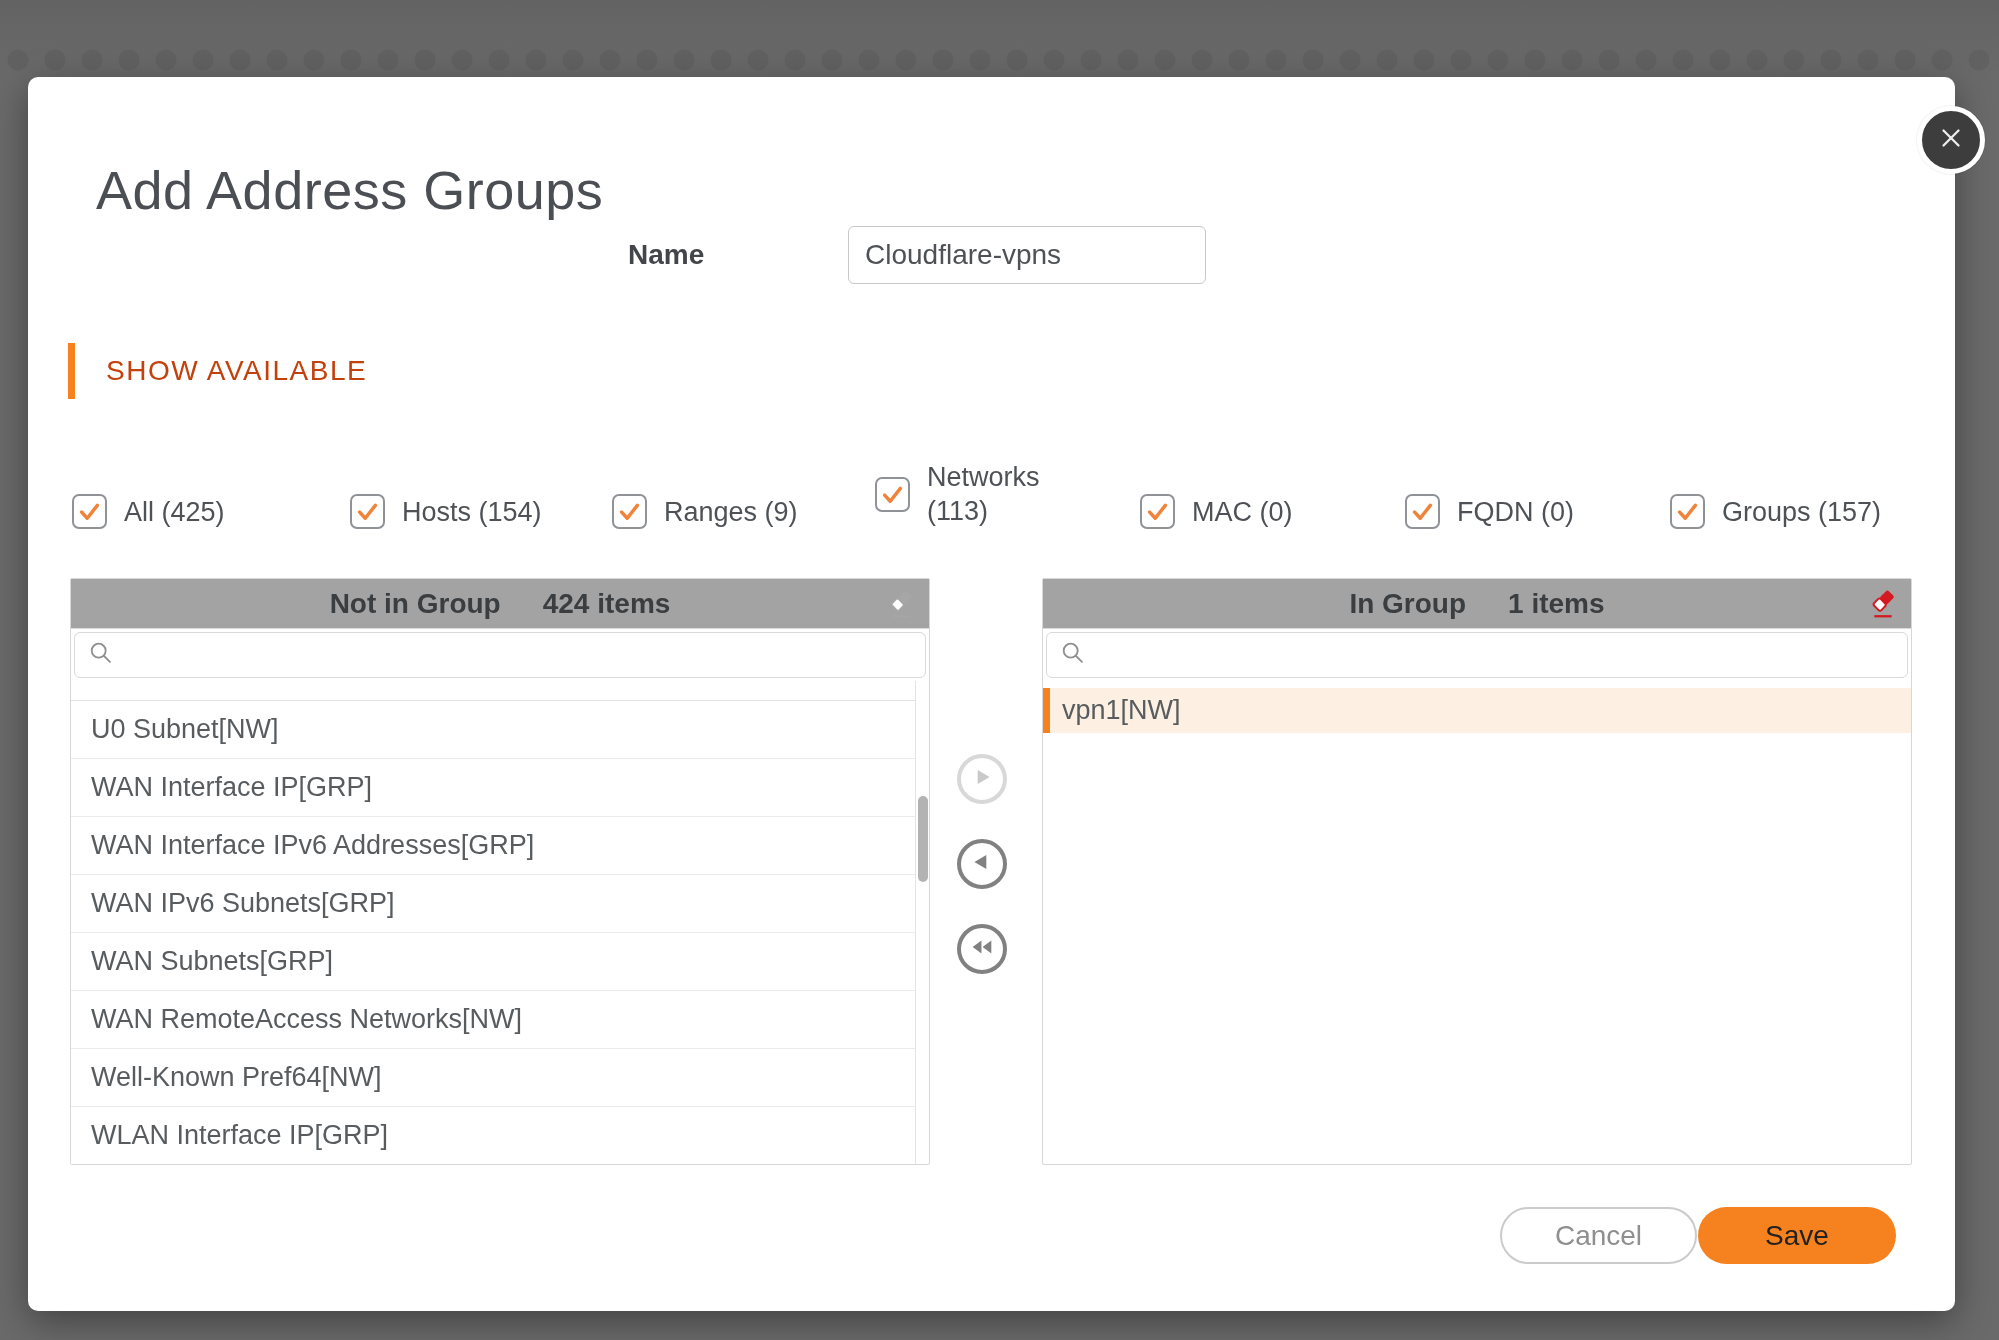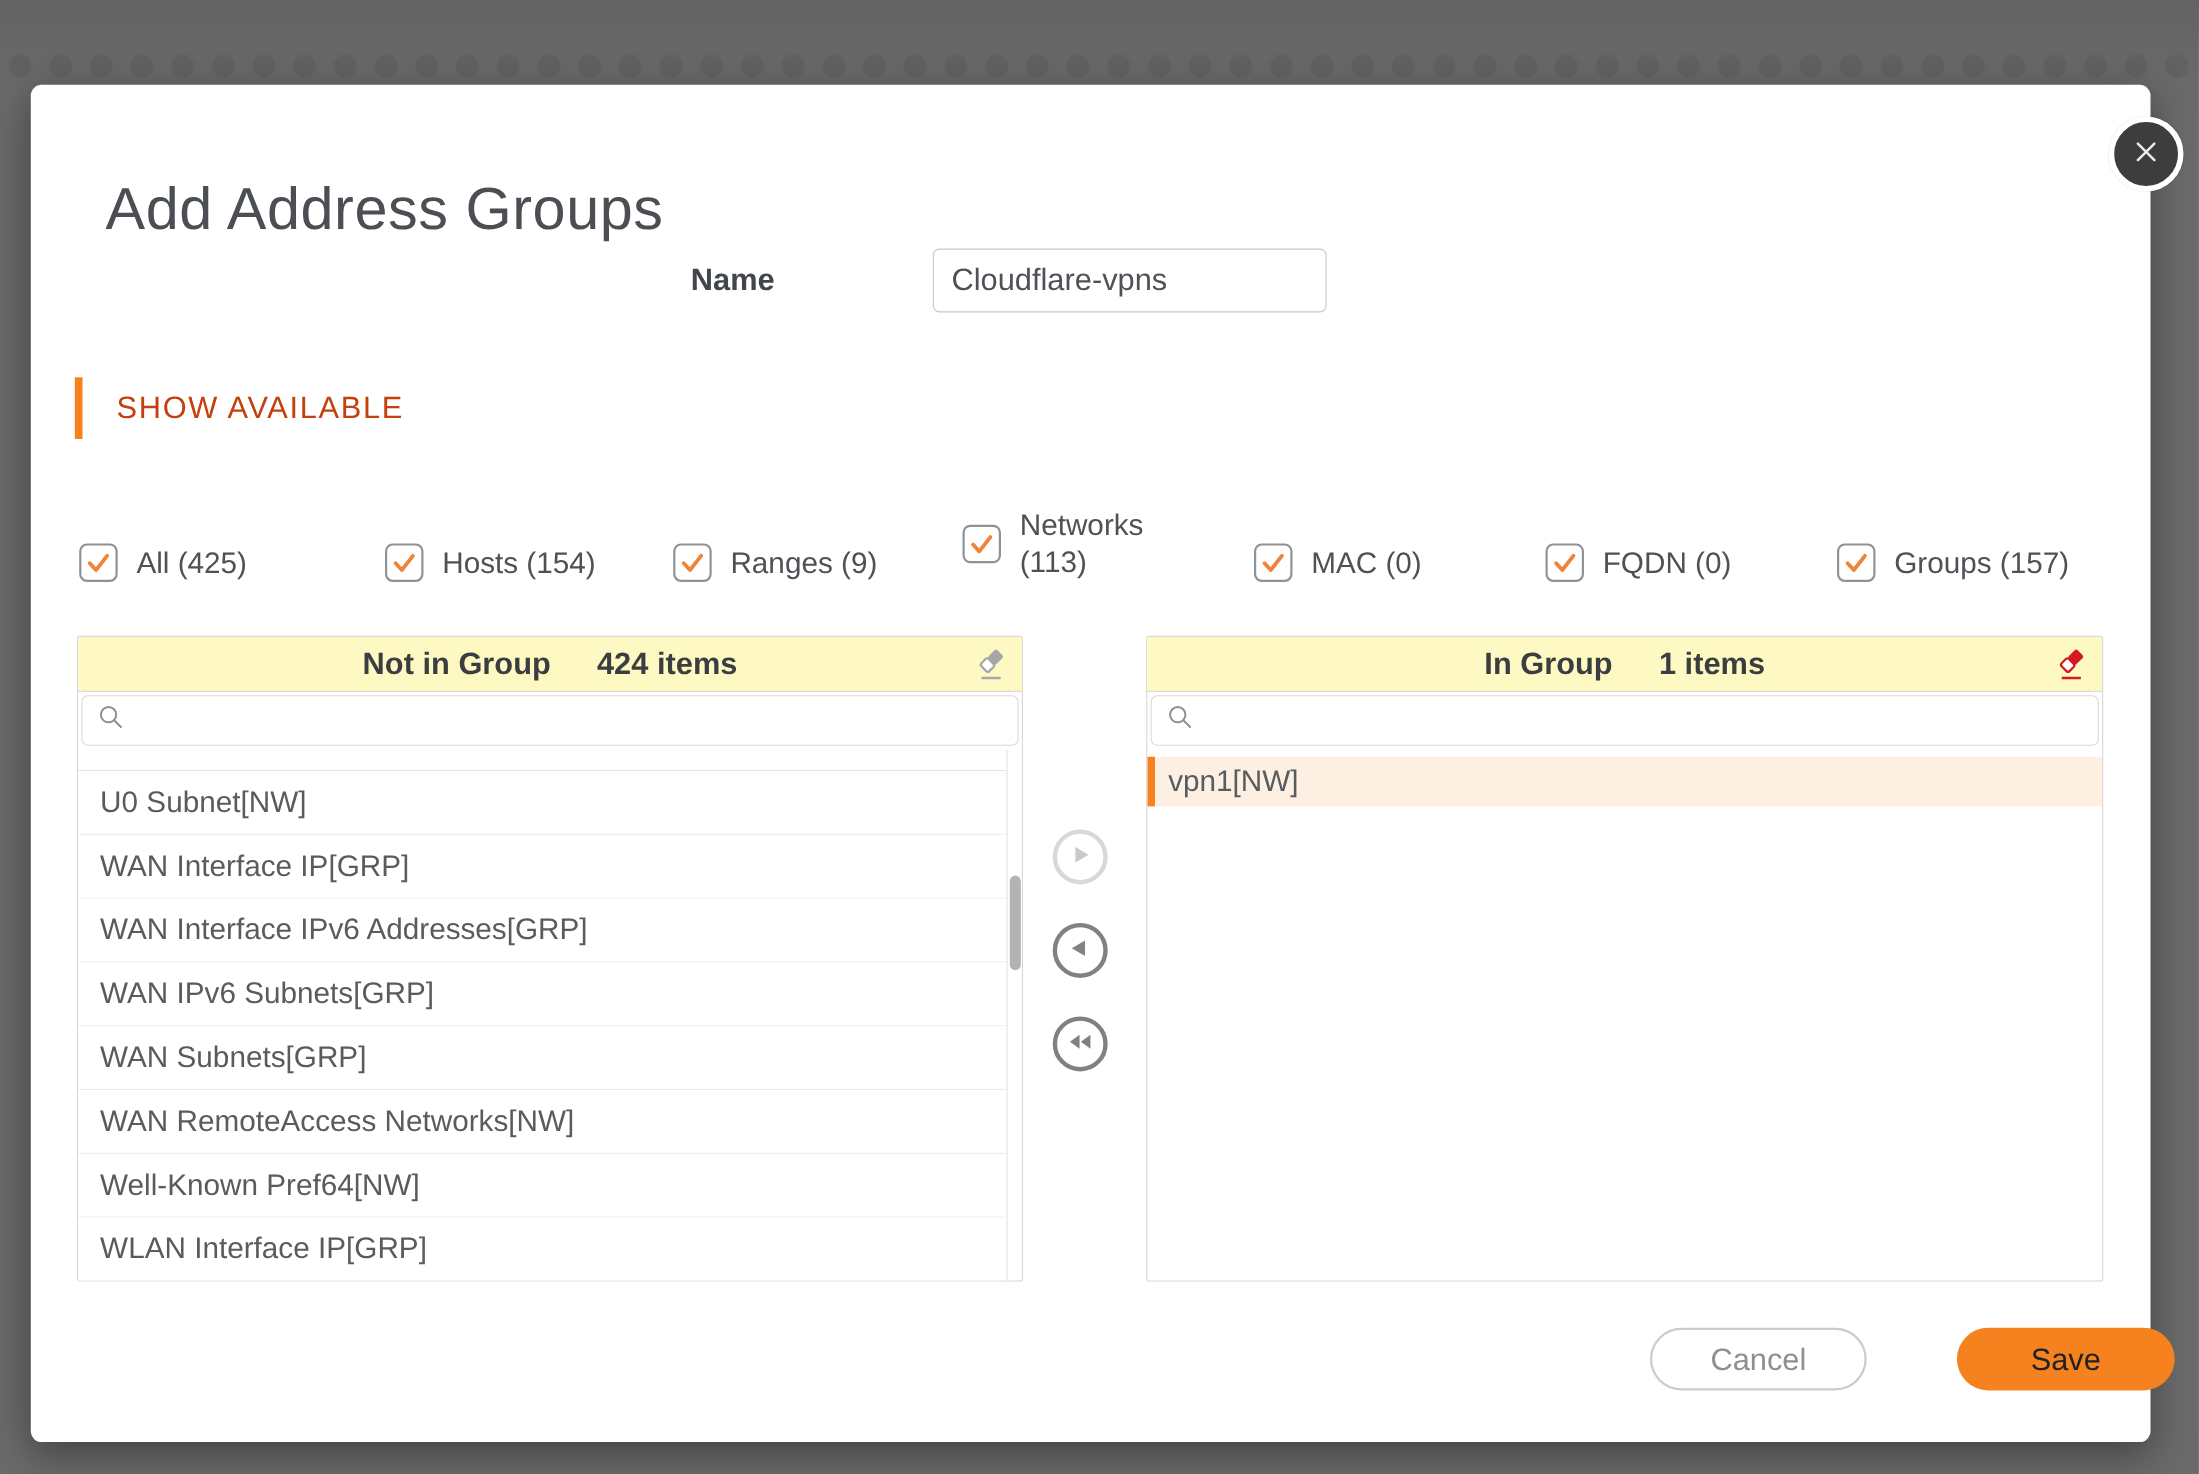--- a/index.html
+++ b/index.html
@@ -63,21 +63,21 @@
   .filter-label { font-size:27px; color:#4e5256; line-height:34px; white-space:nowrap; }
 
   .panel {
     position:absolute; top:501px; height:587px; background:#fff;
     border:1px solid #d7d7d7; border-radius:2px;
   }
   .panel-left  { left:42px;  width:860px; }
   .panel-right { left:1014px; width:870px; }
 
   .panel-header {
-    position:relative; height:50px; background:#fef9c3; border-bottom:1px solid #dadada;
+    position:relative; height:50px; background:#a3a3a3; border-bottom:1px solid #dadada;
     display:flex; align-items:center; justify-content:center; gap:42px;
   }
   .panel-title, .panel-count { font-size:28px; font-weight:bold; color:#3b3e41; }
   .eraser-btn { position:absolute; right:12px; top:9px; width:32px; height:32px; cursor:pointer; }
   .eraser-gray { color:#a6a6a6; }
   .eraser-red  { color:#d51920; }
 
   .search-box {
     margin:3px; height:46px; border:1px solid #d9d9d9; border-radius:6px;
     display:flex; align-items:center; padding-left:13px; background:#fff;
@@ -119,21 +119,21 @@
   .btn-move-right { top:677px; }
   .btn-move-left  { top:762px; }
   .btn-move-all-left { top:847px; }
 
   .footer-btn {
     position:absolute; top:1130px; height:57px; border-radius:29px;
     font-size:28px; display:flex; align-items:center; justify-content:center; cursor:pointer;
     font-family:"Liberation Sans", sans-serif;
   }
   .cancel-btn { left:1472px; width:197px; background:#fff; border:2px solid #cbcbcb; color:#8f8f8f; }
-  .save-btn   { left:1751px; width:198px; background:#F6821F; border:none; color:#222222; font-weight:500; }
+  .save-btn   { left:1670px; width:198px; background:#F6821F; border:none; color:#222222; font-weight:500; }
 </style>
 </head>
 <body>
 
 <div class="backdrop-top"></div>
 <div class="backdrop-dots"></div>
 
 <div class="modal">
 
   <div class="dialog-title">Add Address Groups</div>

